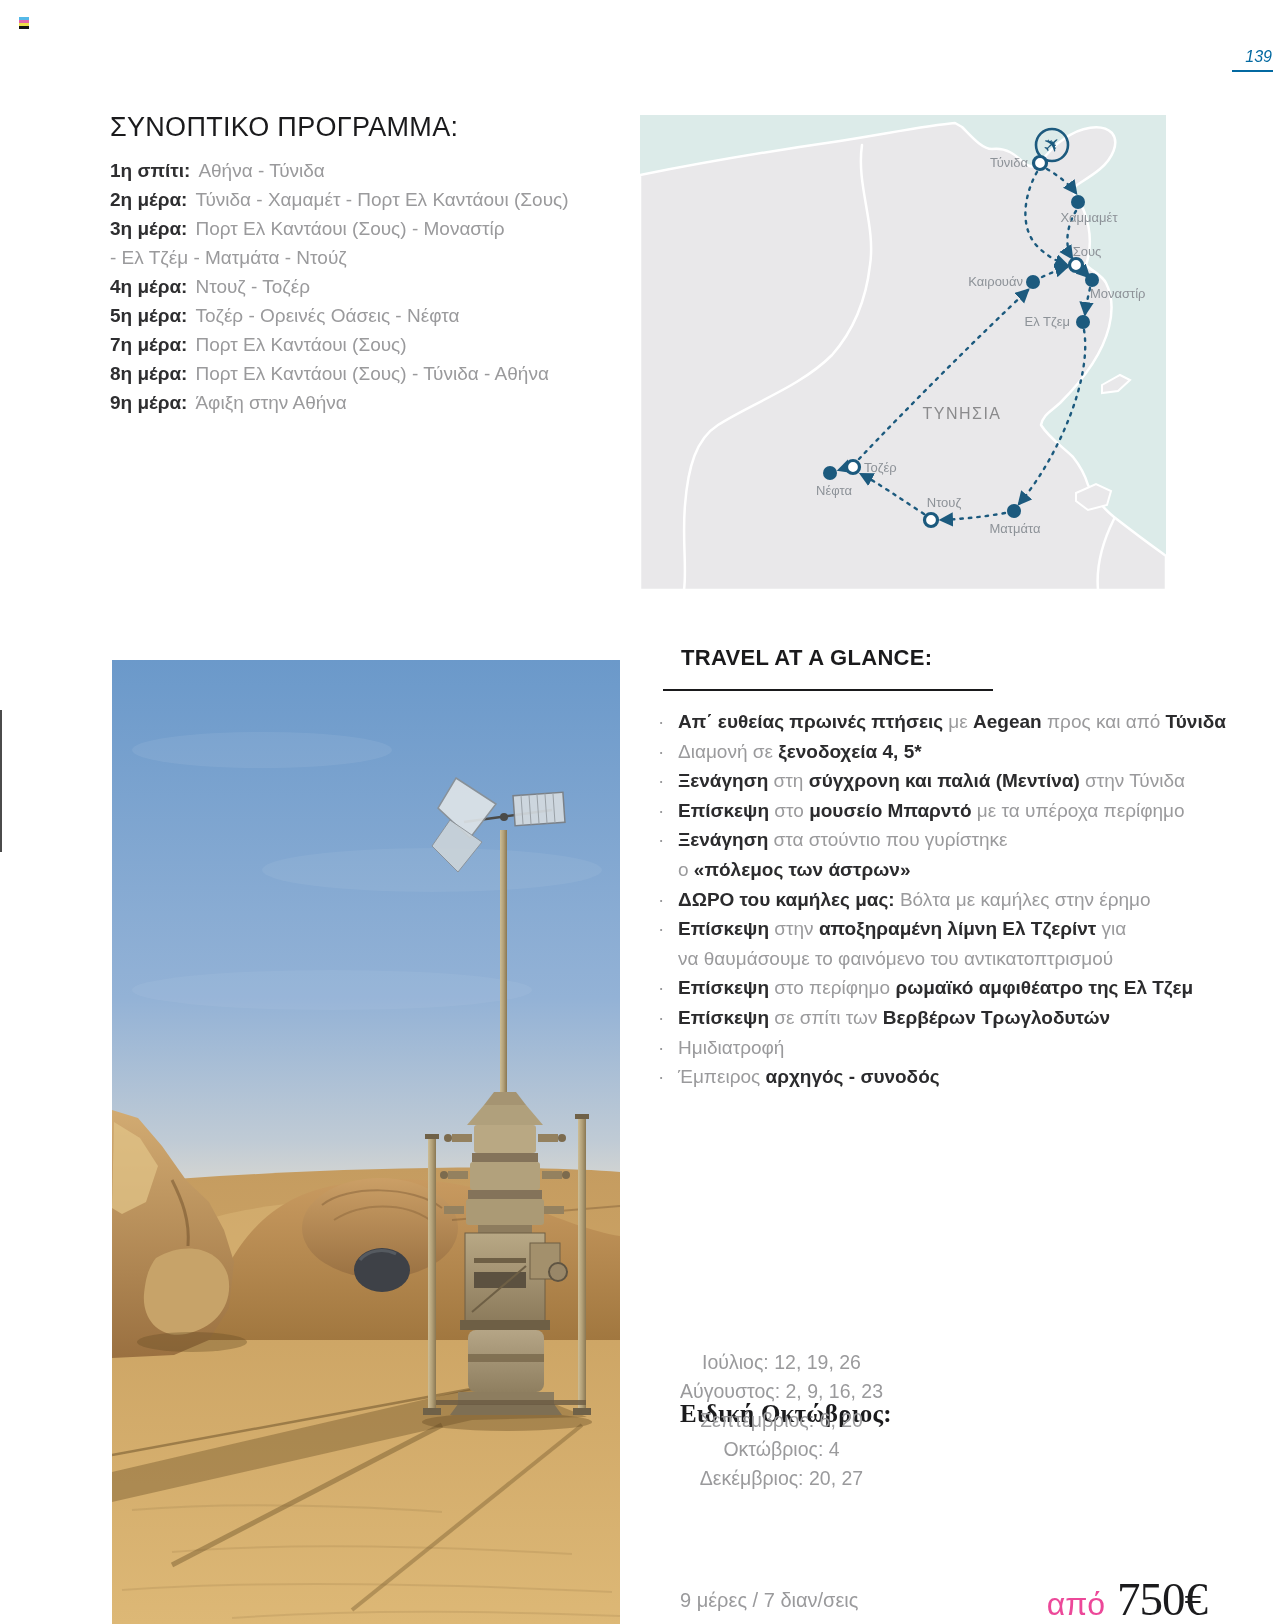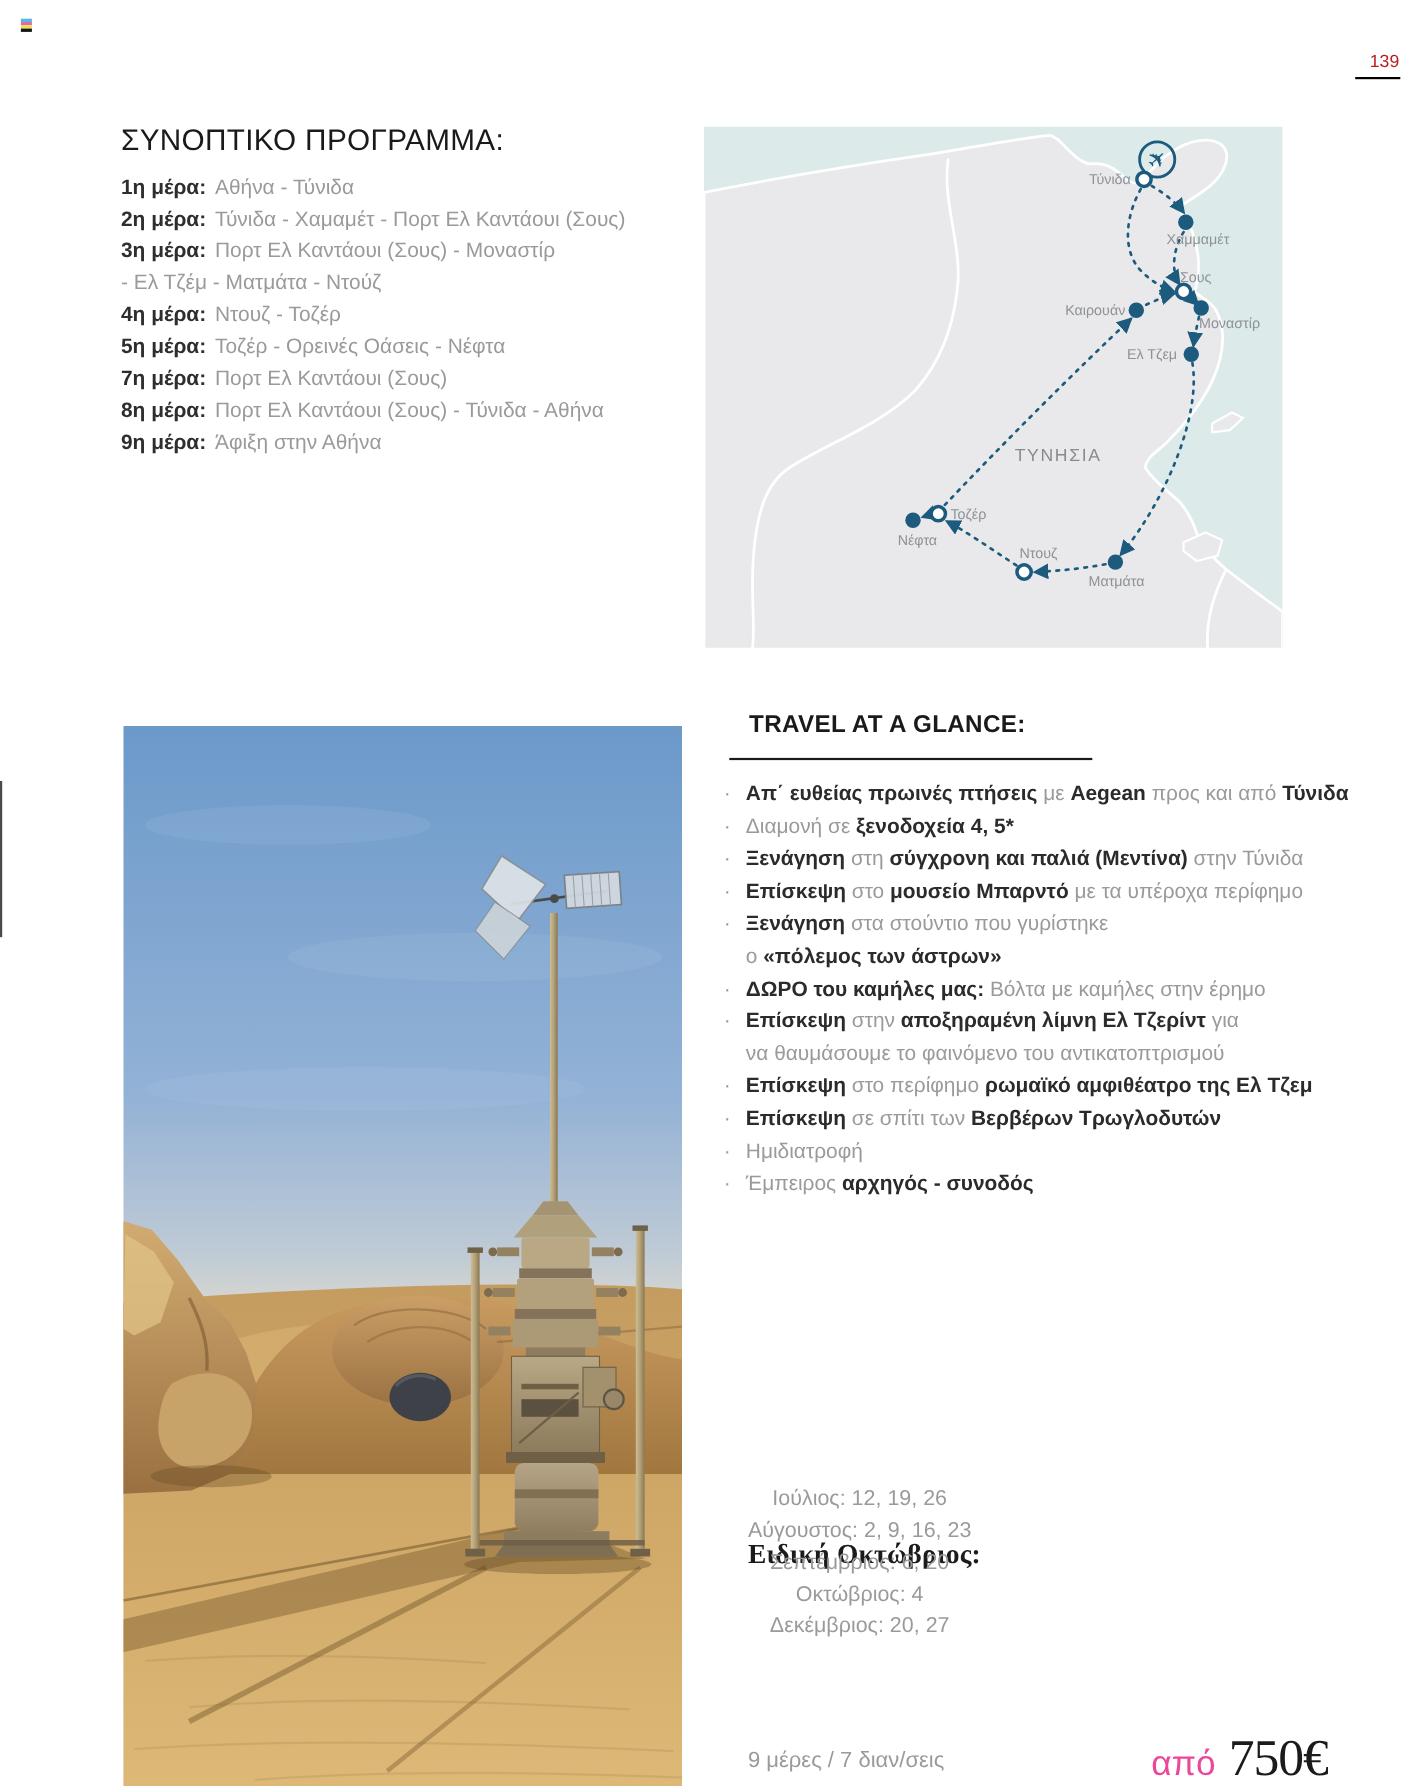--- a/index.html
+++ b/index.html
@@ -9,22 +9,22 @@
     -webkit-font-smoothing:antialiased;
   }
   .abs{position:absolute;}
 
   
   .regmark{left:19px;top:17px;width:10px;}
   .regmark div{height:3px;width:10px;}
 
   
   .pagenum{right:7px;top:48px;width:40px;text-align:right;
-    font-size:16px;color:#b91c1c;
-    border-bottom:2px solid #000000;padding:0 1px 4px 0;}
+    font-size:16px;font-style:italic;color:#0369a1;
+    border-bottom:2px solid #0369a1;padding:0 1px 4px 0;}
 
   
   .leftbar{left:0;top:710px;width:2px;height:142px;background:#4b4b4b;}
 
   
   .prog-title{left:110px;top:112px;font-size:27px;font-weight:normal;color:#1a1a1c;letter-spacing:.3px;}
   .prog-list{left:110px;top:156px;width:540px;}
   .prog-line{font-size:19px;color:#9a9a9c;height:29px;line-height:29px;white-space:nowrap;}
   .prog-line .day{font-weight:bold;color:#2e2e30;margin-right:8px;}
 
@@ -68,21 +68,21 @@
   <div style="background:#efe14a"></div>
   <div style="background:#151515"></div>
 </div>
 
 <div class="abs pagenum">139</div>
 
 <div class="abs leftbar"></div>
 
 <div class="abs prog-title">ΣΥΝΟΠΤΙΚΟ ΠΡΟΓΡΑΜΜΑ:</div>
 <div class="abs prog-list">
-    <div class="prog-line"><span class="day">1η μέρα:</span>Αθήνα - Τύνιδα</div>
+    <div class="prog-line"><span class="day">1η σπίτι:</span>Αθήνα - Τύνιδα</div>
     <div class="prog-line"><span class="day">2η μέρα:</span>Τύνιδα - Χαμαμέτ - Πορτ Ελ Καντάουι (Σους)</div>
     <div class="prog-line"><span class="day">3η μέρα:</span>Πορτ Ελ Καντάουι (Σους) - Μοναστίρ</div>
     <div class="prog-line">- Ελ Τζέμ - Ματμάτα - Ντούζ</div>
     <div class="prog-line"><span class="day">4η μέρα:</span>Ντουζ - Τοζέρ</div>
     <div class="prog-line"><span class="day">5η μέρα:</span>Τοζέρ - Ορεινές Οάσεις - Νέφτα</div>
     <div class="prog-line"><span class="day">7η μέρα:</span>Πορτ Ελ Καντάουι (Σους)</div>
     <div class="prog-line"><span class="day">8η μέρα:</span>Πορτ Ελ Καντάουι (Σους) - Τύνιδα - Αθήνα</div>
     <div class="prog-line"><span class="day">9η μέρα:</span>Άφιξη στην Αθήνα</div>
   </div>
 

